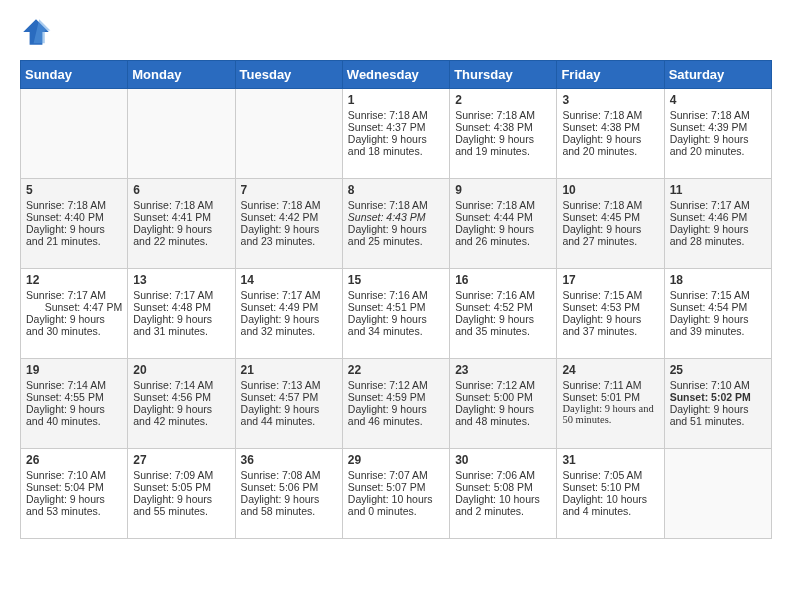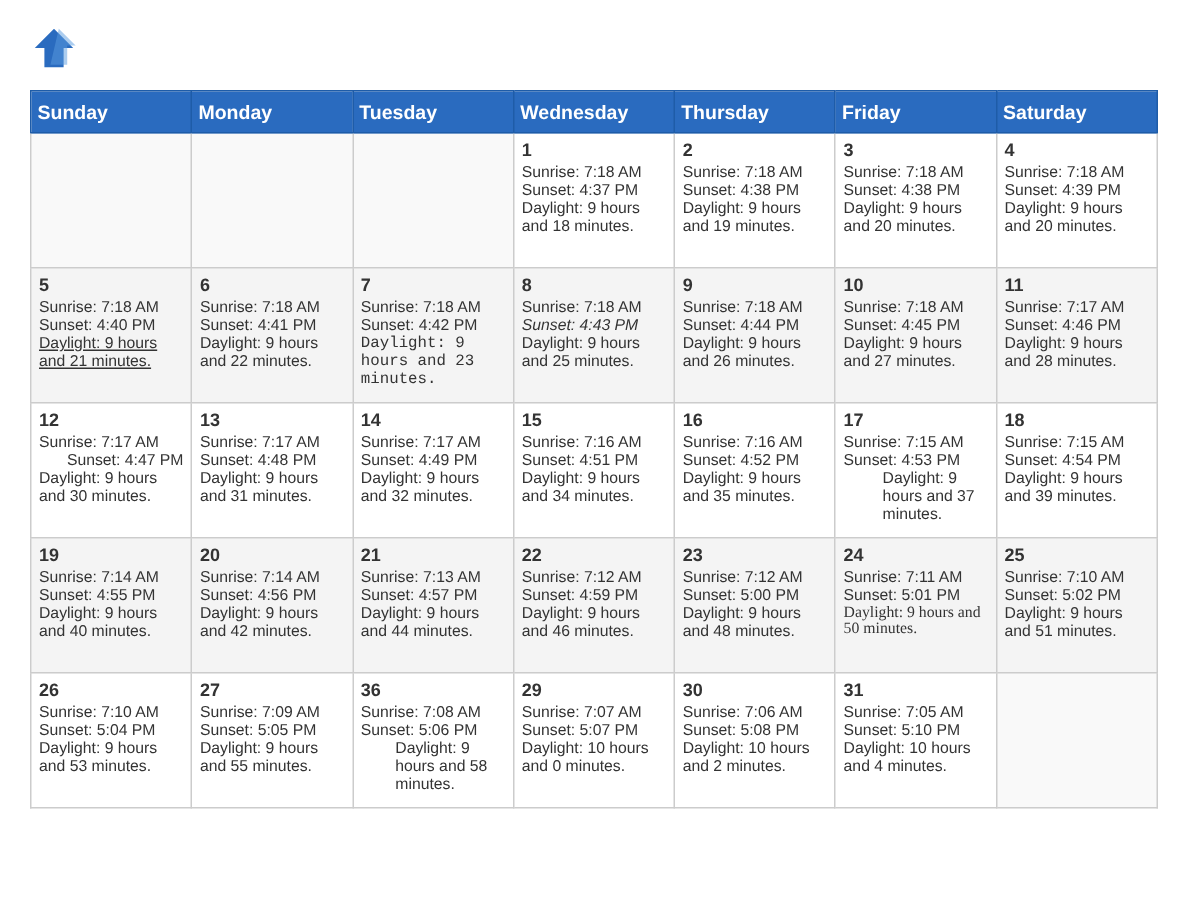--- a/index.html
+++ b/index.html
@@ -148,33 +148,33 @@
           <span style="display: block;">Sunrise: 7:18 AM</span>
           <span style="display: block;">Sunset: 4:39 PM</span>
           <span style="display: block;">Daylight: 9 hours and 20 minutes.</span>
         </td>
       </tr>
       <tr>
         <td>
           <span class="day-num">5</span>
           <span style="display: block;">Sunrise: 7:18 AM</span>
           <span style="display: block;">Sunset: 4:40 PM</span>
-          <span style="display: block; text-decoration: underline;">Daylight: 9 hours and 21 minutes.</span>
+          <span style="display: block;">Daylight: 9 hours and 21 minutes.</span>
         </td>
         <td>
           <span class="day-num">6</span>
           <span style="display: block;">Sunrise: 7:18 AM</span>
           <span style="display: block;">Sunset: 4:41 PM</span>
           <span style="display: block;">Daylight: 9 hours and 22 minutes.</span>
         </td>
         <td>
           <span class="day-num">7</span>
           <span style="display: block;">Sunrise: 7:18 AM</span>
           <span style="display: block;">Sunset: 4:42 PM</span>
-          <span style="display: block; font-family: Liberation Mono, monospace;">Daylight: 9 hours and 23 minutes.</span>
+          <span style="display: block;">Daylight: 9 hours and 23 minutes.</span>
         </td>
         <td>
           <span class="day-num">8</span>
           <span style="display: block;">Sunrise: 7:18 AM</span>
           <span style="display: block; font-style: italic;">Sunset: 4:43 PM</span>
           <span style="display: block;">Daylight: 9 hours and 25 minutes.</span>
         </td>
         <td>
           <span class="day-num">9</span>
           <span style="display: block;">Sunrise: 7:18 AM</span>
@@ -222,21 +222,21 @@
         <td>
           <span class="day-num">16</span>
           <span style="display: block;">Sunrise: 7:16 AM</span>
           <span style="display: block;">Sunset: 4:52 PM</span>
           <span style="display: block;">Daylight: 9 hours and 35 minutes.</span>
         </td>
         <td>
           <span class="day-num">17</span>
           <span style="display: block;">Sunrise: 7:15 AM</span>
           <span style="display: block;">Sunset: 4:53 PM</span>
-          <span style="display: block; margin-left: 26px;">Daylight: 9 hours and 37 minutes.</span>
+          <span style="display: block;">Daylight: 9 hours and 37 minutes.</span>
         </td>
         <td>
           <span class="day-num">18</span>
           <span style="display: block;">Sunrise: 7:15 AM</span>
           <span style="display: block;">Sunset: 4:54 PM</span>
           <span style="display: block;">Daylight: 9 hours and 39 minutes.</span>
         </td>
       </tr>
       <tr>
         <td>
@@ -271,42 +271,42 @@
         </td>
         <td>
           <span class="day-num">24</span>
           <span style="display: block;">Sunrise: 7:11 AM</span>
           <span style="display: block;">Sunset: 5:01 PM</span>
           <span style="display: block; font-family: Liberation Serif, serif;">Daylight: 9 hours and 50 minutes.</span>
         </td>
         <td>
           <span class="day-num">25</span>
           <span style="display: block;">Sunrise: 7:10 AM</span>
-          <span style="display: block;">Sunset: 5:02 PM</span>
+          <span style="display: block; font-weight: bold;">Sunset: 5:02 PM</span>
           <span style="display: block;">Daylight: 9 hours and 51 minutes.</span>
         </td>
       </tr>
       <tr>
         <td>
           <span class="day-num">26</span>
           <span style="display: block;">Sunrise: 7:10 AM</span>
           <span style="display: block;">Sunset: 5:04 PM</span>
           <span style="display: block;">Daylight: 9 hours and 53 minutes.</span>
         </td>
         <td>
           <span class="day-num">27</span>
           <span style="display: block;">Sunrise: 7:09 AM</span>
           <span style="display: block;">Sunset: 5:05 PM</span>
           <span style="display: block;">Daylight: 9 hours and 55 minutes.</span>
         </td>
         <td>
           <span class="day-num">36</span>
           <span style="display: block;">Sunrise: 7:08 AM</span>
           <span style="display: block;">Sunset: 5:06 PM</span>
-          <span style="display: block; margin-left: 23px;">Daylight: 9 hours and 58 minutes.</span>
+          <span style="display: block;">Daylight: 9 hours and 58 minutes.</span>
         </td>
         <td>
           <span class="day-num">29</span>
           <span style="display: block;">Sunrise: 7:07 AM</span>
           <span style="display: block;">Sunset: 5:07 PM</span>
           <span style="display: block;">Daylight: 10 hours and 0 minutes.</span>
         </td>
         <td>
           <span class="day-num">30</span>
           <span style="display: block;">Sunrise: 7:06 AM</span>

